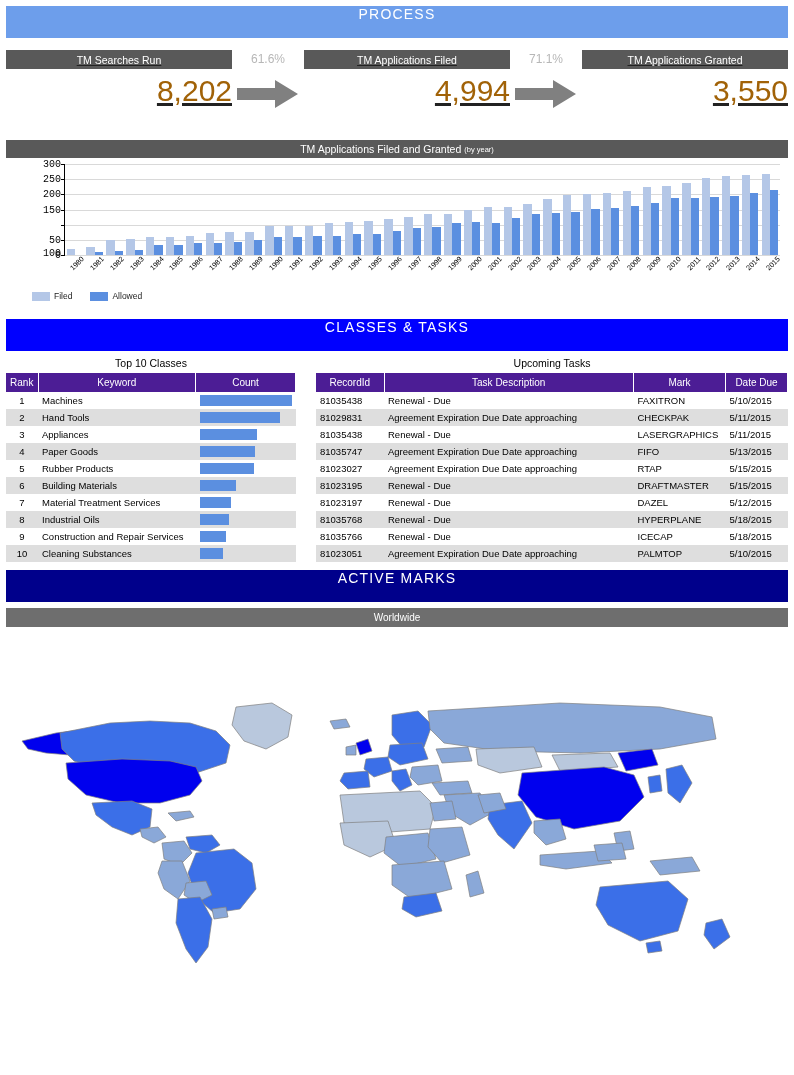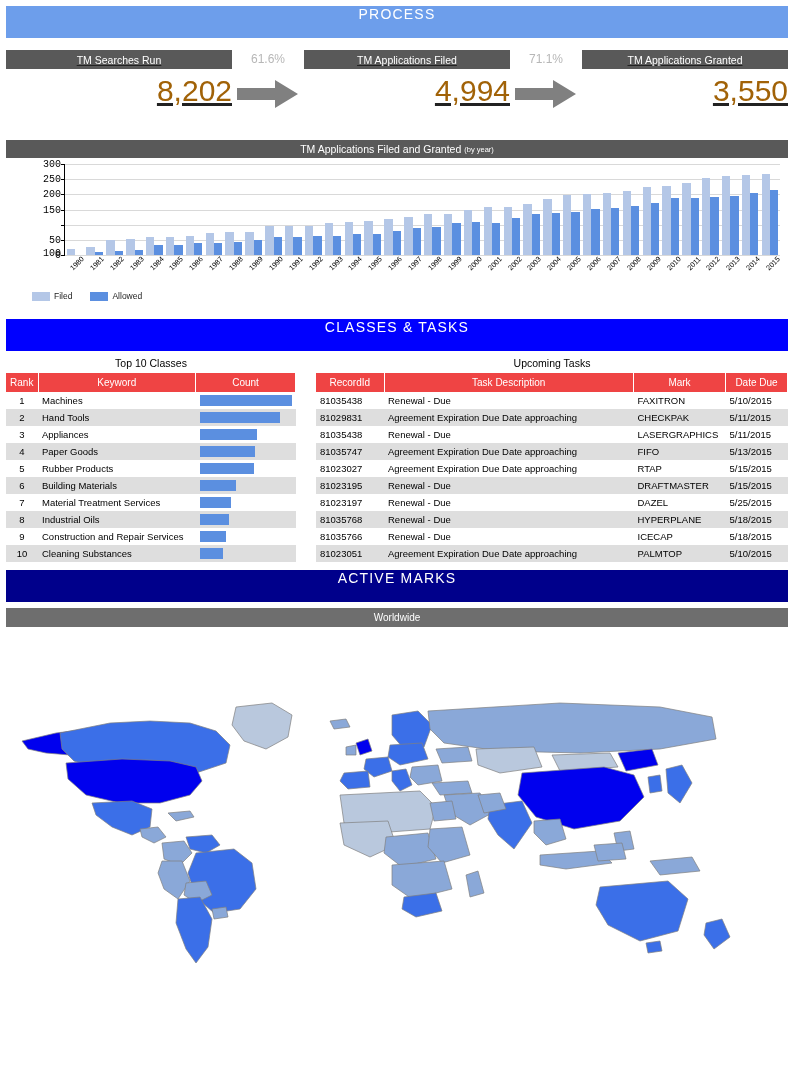--- a/index.html
+++ b/index.html
@@ -81,21 +81,21 @@
   #legend { display:flex; align-items:center; gap:6px; margin:6px 0 0 26px; font-size:8.5px; }
   .lg-item { display:flex; align-items:center; gap:4px; margin-right:12px; }
   .lg-swatch { width:18px; height:9px; display:inline-block; }
 
   
   #tables-row { display:flex; margin: 6px 6px 0 6px; gap:20px; }
   .tbl-wrap { flex:1 1 0; }
   .tbl-caption { text-align:center; font-size:10.5px; margin-bottom:4px; color:#000; }
   table { width:100%; border-collapse:collapse; }
   th {
-    background:#ef4444; color:#fff; font-weight:normal; font-size:10px;
+    background:#4c1d95; color:#fff; font-weight:normal; font-size:10px;
     padding:4px 4px; text-align:center; border-right:1px solid #fff;
   }
   td { font-size:9.5px; padding:3px 4px; color:#000; }
   tr.alt td { background:#dedede; }
   .col-rank { width:32px; text-align:center; }
   .col-count { width:100px; }
   .countbar { height:11px; background:#5b8fe0; }
   #tasks-table td.rid { width:68px; }
   #tasks-table td.mark { width:92px; }
   #tasks-table td.due { width:62px; }
@@ -588,21 +588,21 @@
           <tr class="alt">
             <td class="rid">81023195</td>
             <td class="desc">Renewal -  Due</td>
             <td class="mark">DRAFTMASTER</td>
             <td class="due">5/15/2015</td>
           </tr>
           <tr>
             <td class="rid">81023197</td>
             <td class="desc">Renewal -  Due</td>
             <td class="mark">DAZEL</td>
-            <td class="due">5/25/2015</td>
+            <td class="due">5/12/2015</td>
           </tr>
           <tr class="alt">
             <td class="rid">81035768</td>
             <td class="desc">Renewal -  Due</td>
             <td class="mark">HYPERPLANE</td>
             <td class="due">5/18/2015</td>
           </tr>
           <tr>
             <td class="rid">81035766</td>
             <td class="desc">Renewal -  Due</td>

